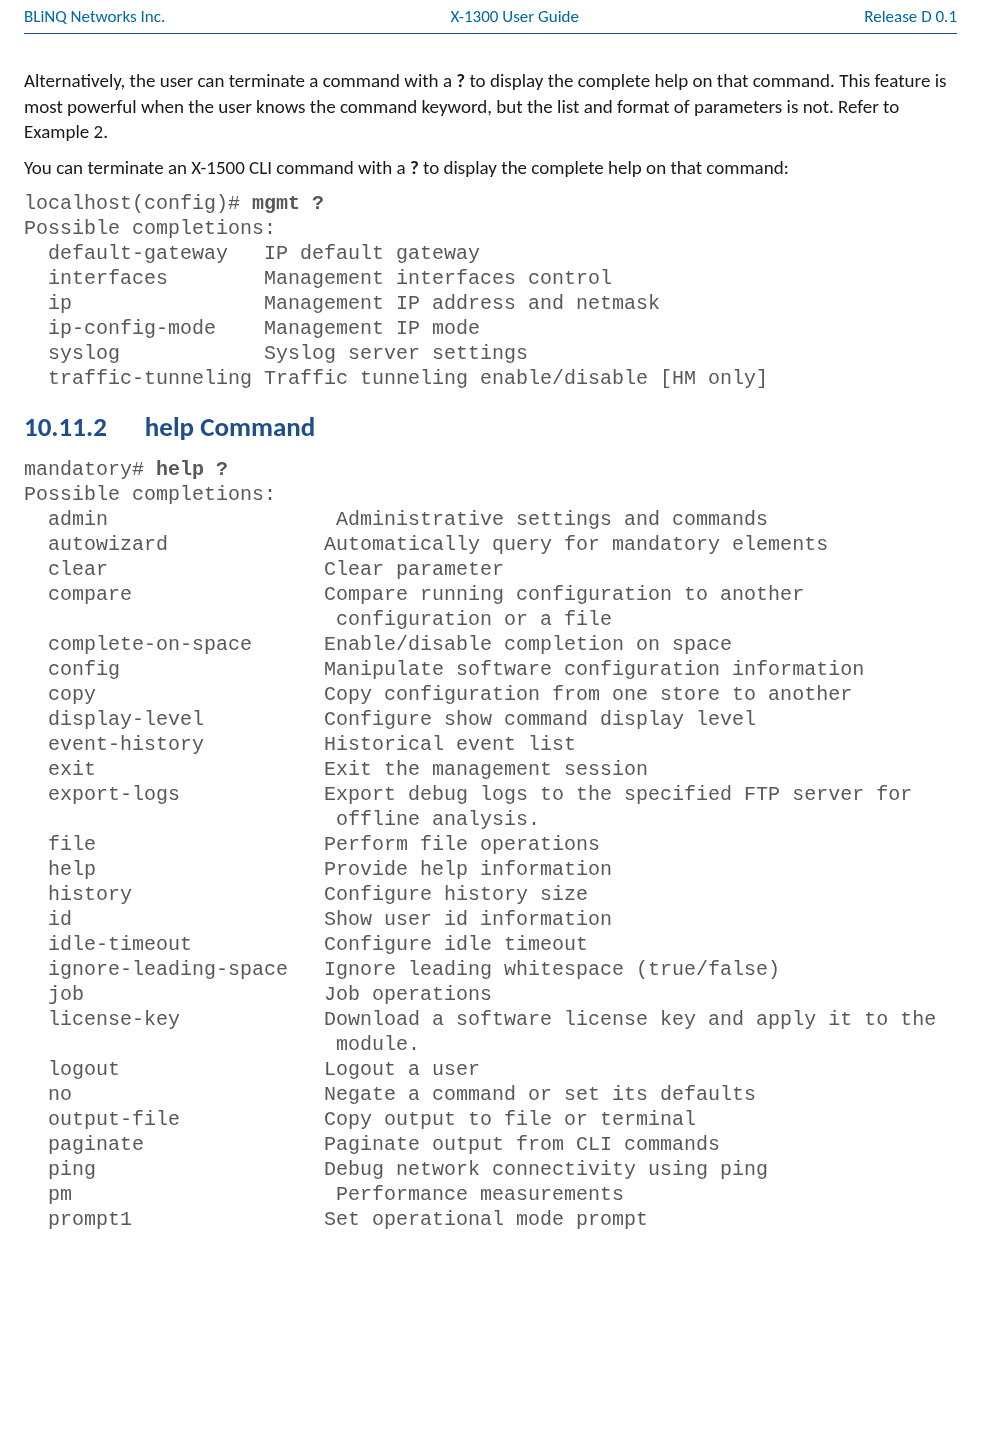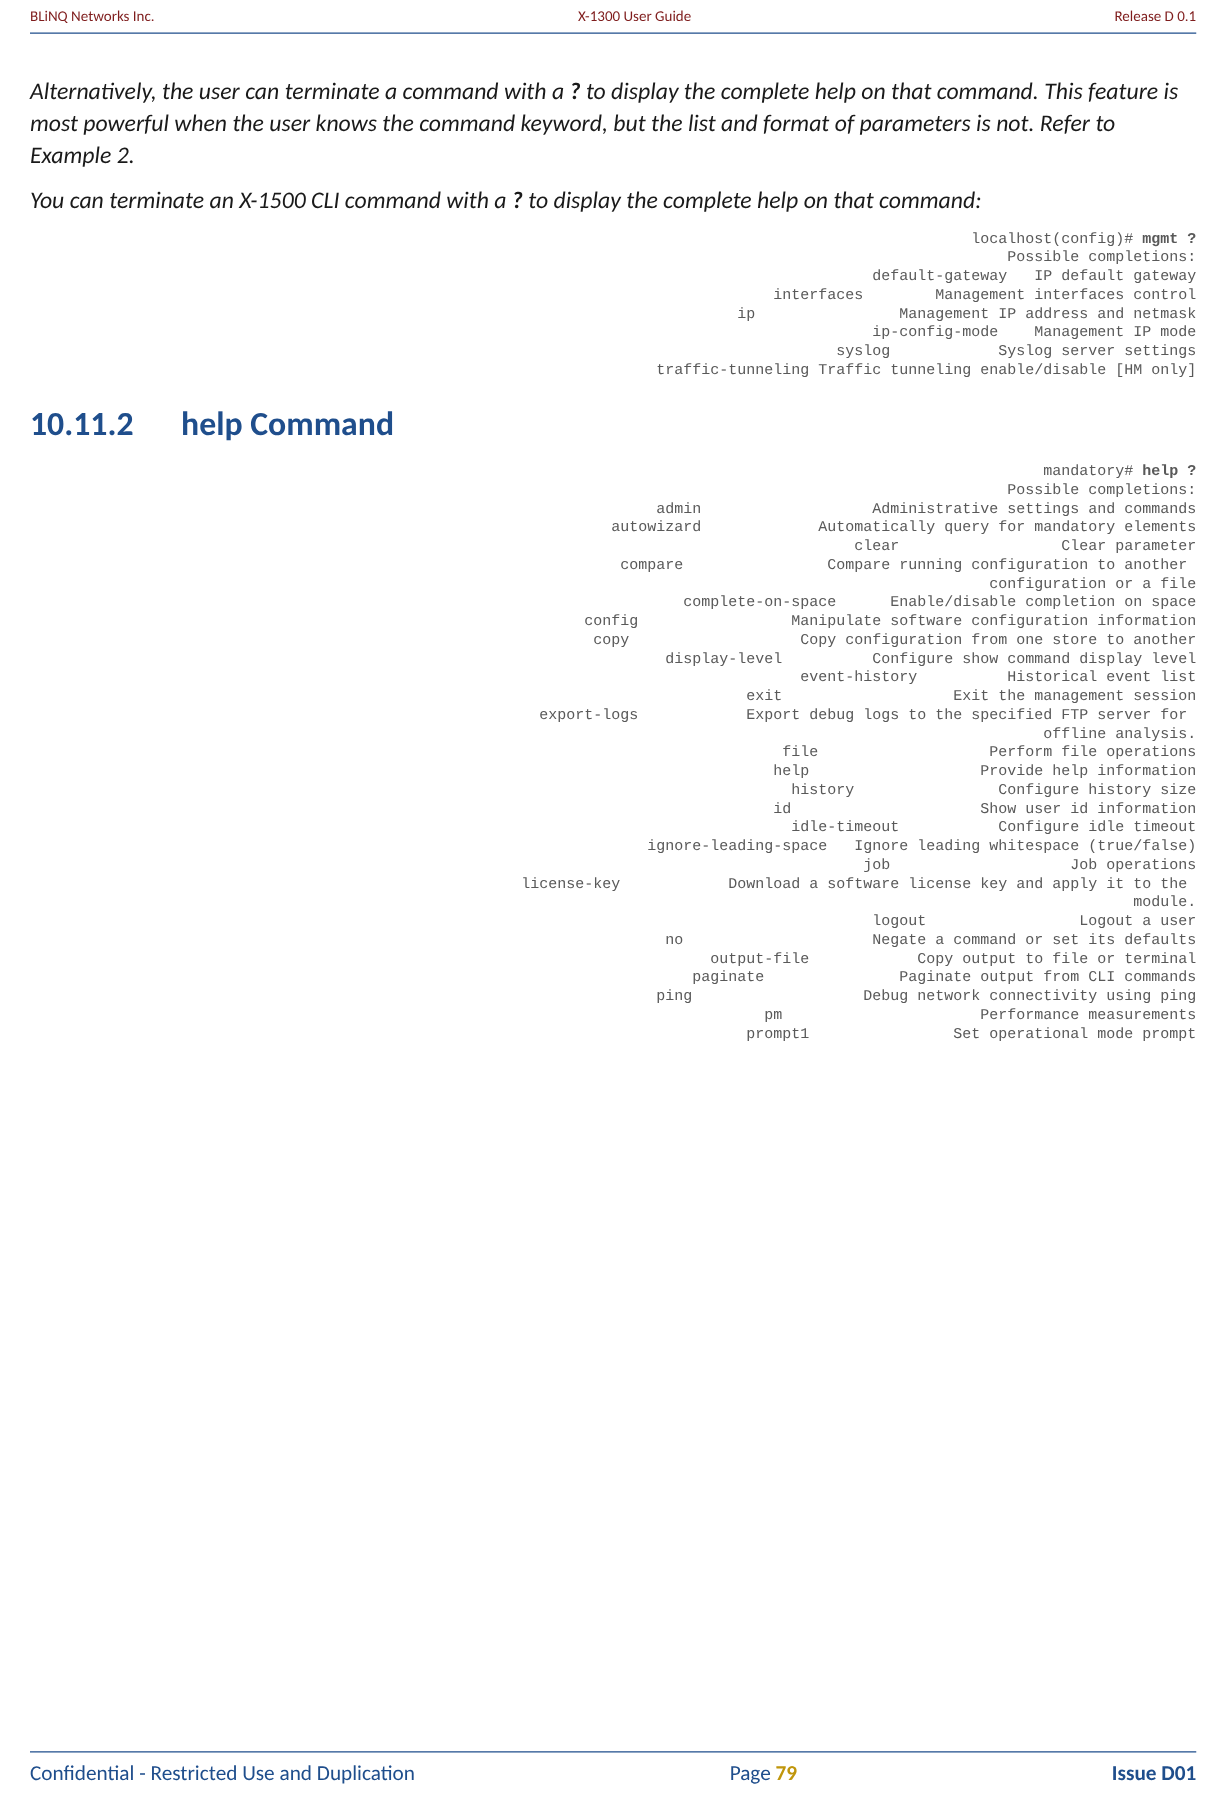--- a/index.html
+++ b/index.html
@@ -17,55 +17,54 @@
     box-sizing: border-box;
     padding: 0 24px;
     position: relative;
     display: flex;
     flex-direction: column;
   }
   .header {
     display: flex;
     justify-content: space-between;
     align-items: center;
-    color: #7f1d1d;
-    font-size: 12px;
+    color: #0369a1;
+    font-size: 17px;
     padding: 6px 0 4px 0;
     border-bottom: 1px solid #1f4e8c;
     margin-bottom: 34px;
   }
   .content { flex: 1; }
   .footer {
     display: flex;
     justify-content: space-between;
     align-items: center;
     color: #1f4e8c;
     font-size: 17px;
     padding: 6px 0 12px 0;
     border-top: 1px solid #1f4e8c;
     margin-top: 24px;
   }
   .footer .center b { color: #c0960c; }
-  p { margin: 0 0 10px 0; font-style: italic; }
+  p { margin: 0 0 10px 0; }
   .bold { font-weight: 700; }
   h2.section {
     color: #1f4e8c;
     font-size: 27px;
     font-weight: 700;
     margin: 18px 0 12px 0;
   }
   h2.section .num { margin-right: 38px; }
   pre.code {
     font-family: "Courier New", Courier, monospace;
-    font-size: 12px;
+    font-size: 20px;
     color: #595959;
     white-space: pre;
     margin: 4px 0 14px 0;
     line-height: 1.25;
-    text-align: right;
   }
   pre.code .cmd { font-weight: 700; }
 </style>
 </head>
 <body>
 
 <div class="page">
 
   <div class="header">
     <span>BLiNQ Networks Inc.</span>
@@ -126,21 +125,14 @@
   logout                 Logout a user
   no                     Negate a command or set its defaults
   output-file            Copy output to file or terminal
   paginate               Paginate output from CLI commands
   ping                   Debug network connectivity using ping
   pm                      Performance measurements
   prompt1                Set operational mode prompt</span></pre>
 
   </div>
 
-  <div class="footer">
-    <span>Confidential - Restricted Use and Duplication</span>
-    <span class="center">
-      <span>Page </span><b>79</b>
-    </span>
-    <span class="bold">Issue D01</span>
-  </div>
 
 </div>
 
 </body></html>

